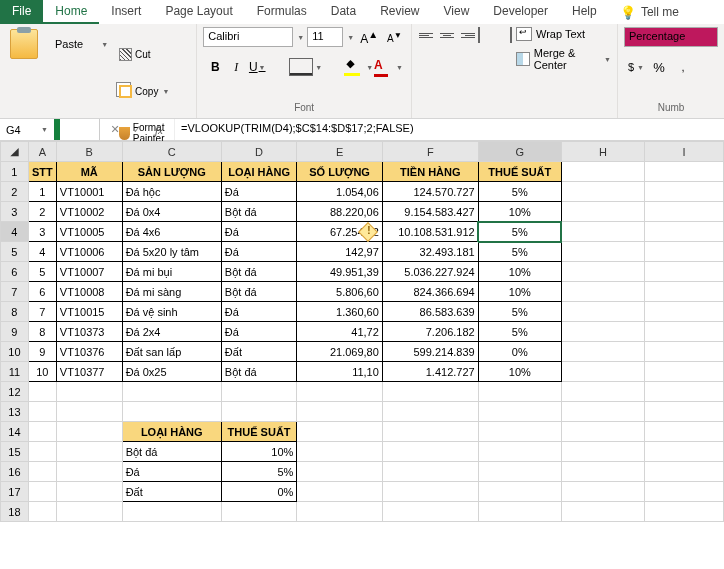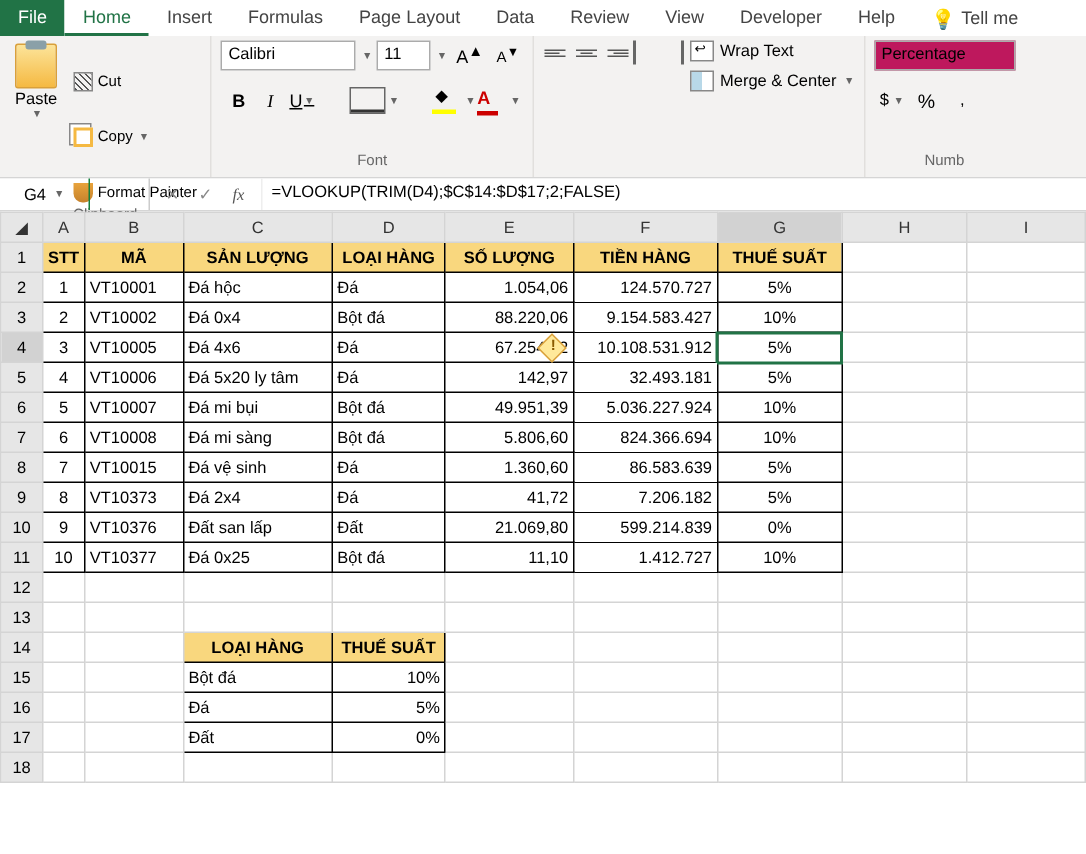--- a/index.html
+++ b/index.html
@@ -13,21 +13,21 @@
 .tab.tell { display: flex; align-items: center; gap: 4px; }
 .bulb { color: #888; font-size: 13px; }
 
 
 .ribbon { display: flex; height: 95px; background: #f3f2f1; border-bottom: 1px solid #d5d5d5; }
 .group { display: flex; flex-direction: column; justify-content: space-between; border-right: 1px solid #e1dfdd; padding: 3px 6px 3px 6px; }
 .group-label { text-align: center; font-size: 10px; color: #666; padding: 2px 0; }
 .group-content { display: flex; align-items: flex-start; gap: 4px; flex: 1; }
 
 
-.paste-block { display: flex; flex-direction: column; align-items: center; gap: 1px; padding: 2px 4px; cursor: pointer; text-align: center; }
+.paste-block { display: flex; flex-direction: row; align-items: center; gap: 17px; padding: 2px 4px; cursor: pointer; text-align: center; }
 .paste-icon { width: 28px; height: 30px; background: linear-gradient(#fce49a, #f5b942); border: 1px solid #d9a03b; border-radius: 2px; position: relative; }
 .paste-icon::before { content: ''; position: absolute; top: -3px; left: 6px; width: 14px; height: 6px; background: #8aa0a8; border-radius: 2px; }
 .clip-stack { display: flex; flex-direction: column; gap: 2px; font-size: 10px; }
 .clip-item { display: flex; align-items: center; gap: 3px; padding: 1px 3px; cursor: pointer; margin-top: 20px; }
 .ci { width: 13px; height: 13px; display: inline-block; }
 .ci.cut { background: repeating-linear-gradient(45deg,#555,#555 1px,transparent 1px,transparent 3px); border: 1px solid #888; }
 .ci.copy { background: #fff; border: 2px solid #f5b942; box-shadow: -2px -2px 0 #fff, -2px -2px 0 1px #888; }
 .ci.brush { background: linear-gradient(#e8a33c,#c6822c); border-radius: 0 0 6px 6px; }
 
 
@@ -67,21 +67,21 @@
 
 
 .num-box { width: 94px; height: 20px; background: #be185d; border: 1px solid #ababab; padding: 2px 4px; font-size: 11px; }
 .num-row2 { display: flex; gap: 2px; margin-top: 6px; }
 .nbtn { width: 22px; height: 20px; display: flex; align-items: center; justify-content: center; font-size: 11px; cursor: pointer; }
 .nbtn.cur::before { content: '$'; padding: 0 2px; }
 .nbtn.pct::before { content: '%'; font-size: 13px; }
 
 
 .formula-bar { display: flex; height: 22px; border-bottom: 1px solid #d5d5d5; background: #fff; align-items: stretch; }
-.name-box { width: 60px; border-right: 1px solid #15803d; padding: 3px 16px; font-size: 11px; display: flex; align-items: center; justify-content: space-between; }
+.name-box { width: 60px; border-right: 6px solid #15803d; padding: 3px 6px; font-size: 11px; display: flex; align-items: center; justify-content: space-between; }
 .fx-ctrls { display: flex; align-items: center; padding: 0 4px; border-right: 1px solid #eee; }
 .fx-btn { width: 22px; text-align: center; color: #888; font-size: 11px; cursor: pointer; }
 .fx-btn.fx { font-style: italic; font-family: serif; color: #555; }
 .formula-input { flex: 1; padding: 3px 6px; font-size: 11px; }
 
 
 .grid-wrap { position: relative; overflow: hidden; height: 427px; }
 table.sheet { border-collapse: collapse; table-layout: fixed; }
 .sheet th, .sheet td { border: 1px solid #d4d4d4; font-size: 11px; height: 20px; padding: 0 3px; background: #fff; }
 .sheet th { background: #e6e6e6; color: #333; font-weight: normal; text-align: center; }
@@ -104,22 +104,22 @@
 .selG th.colG { background: #d2d2d2; }
 .selG td.rowhdr.r4 { background: #d2d2d2; }
 </style>
 </head>
 <body>
 
 <div class="tabs">
   <div class="tab file">File</div>
   <div class="tab active">Home</div>
   <div class="tab">Insert</div>
+  <div class="tab">Page Layout</div>
   <div class="tab">Formulas</div>
-  <div class="tab">Page Layout</div>
   <div class="tab">Data</div>
   <div class="tab">Review</div>
   <div class="tab">View</div>
   <div class="tab">Developer</div>
   <div class="tab">Help</div>
   <div class="tab tell">
       <span class="bulb">💡</span>
       <span>Tell me</span>
     </div>
 </div>

